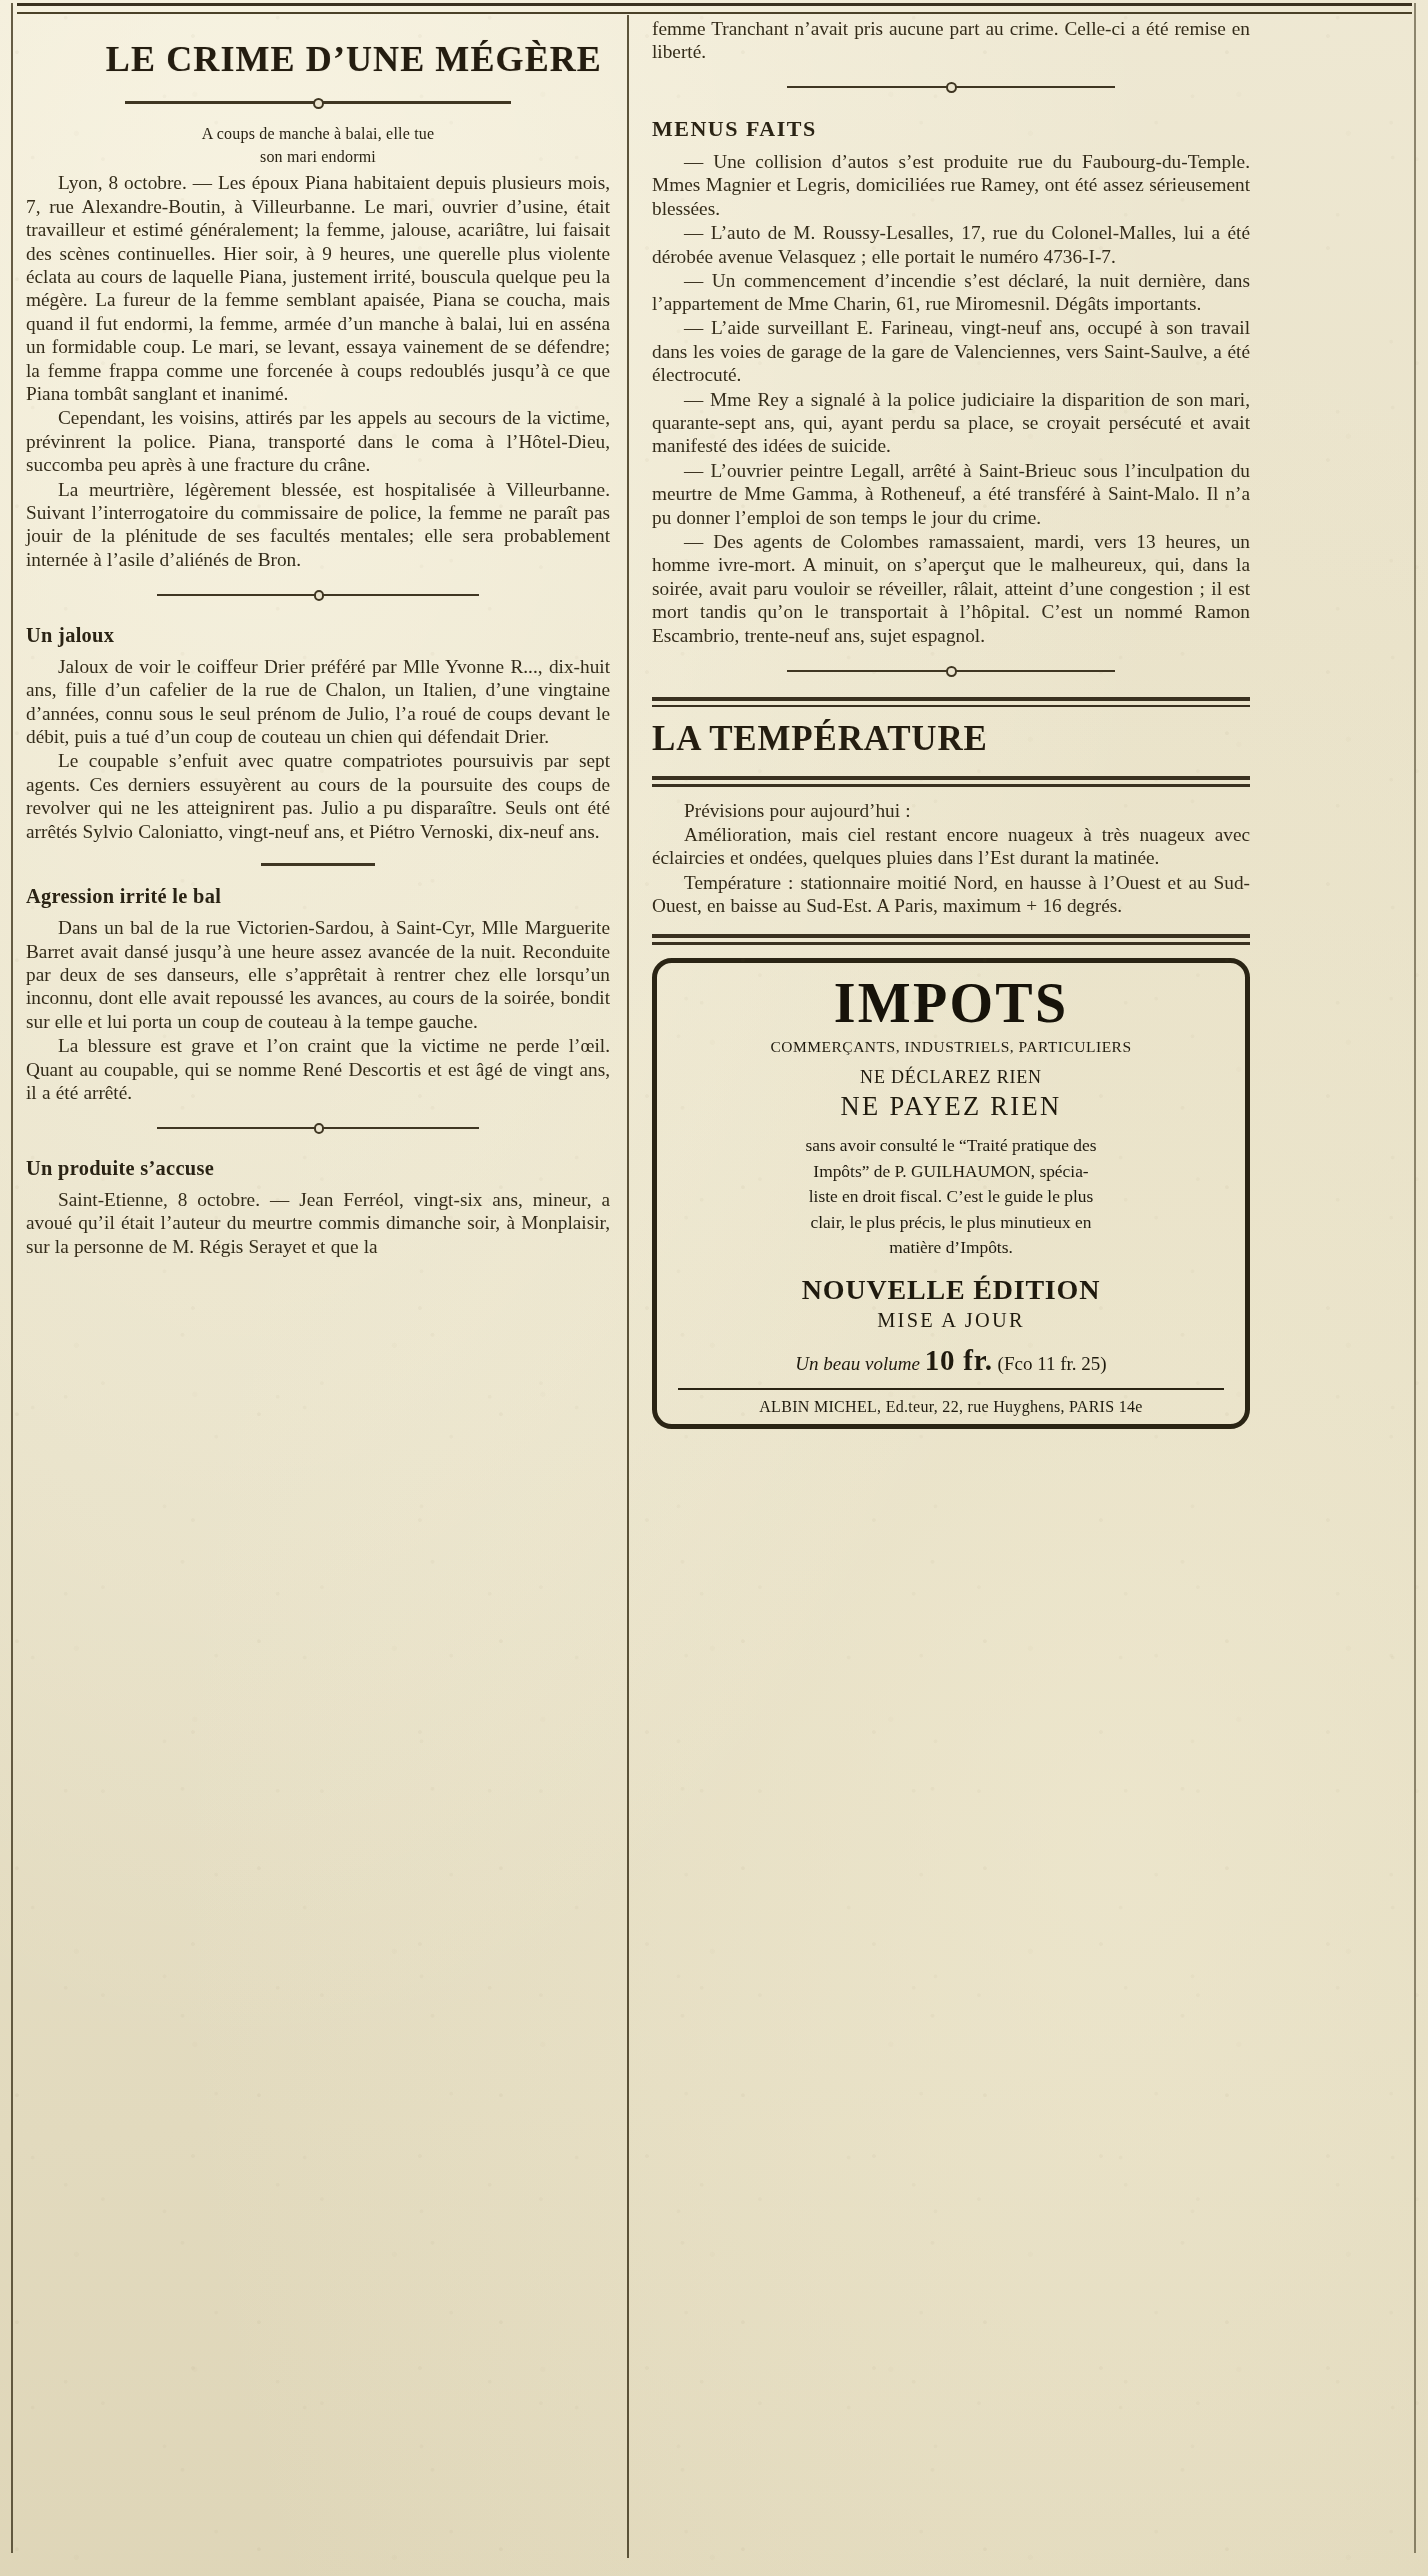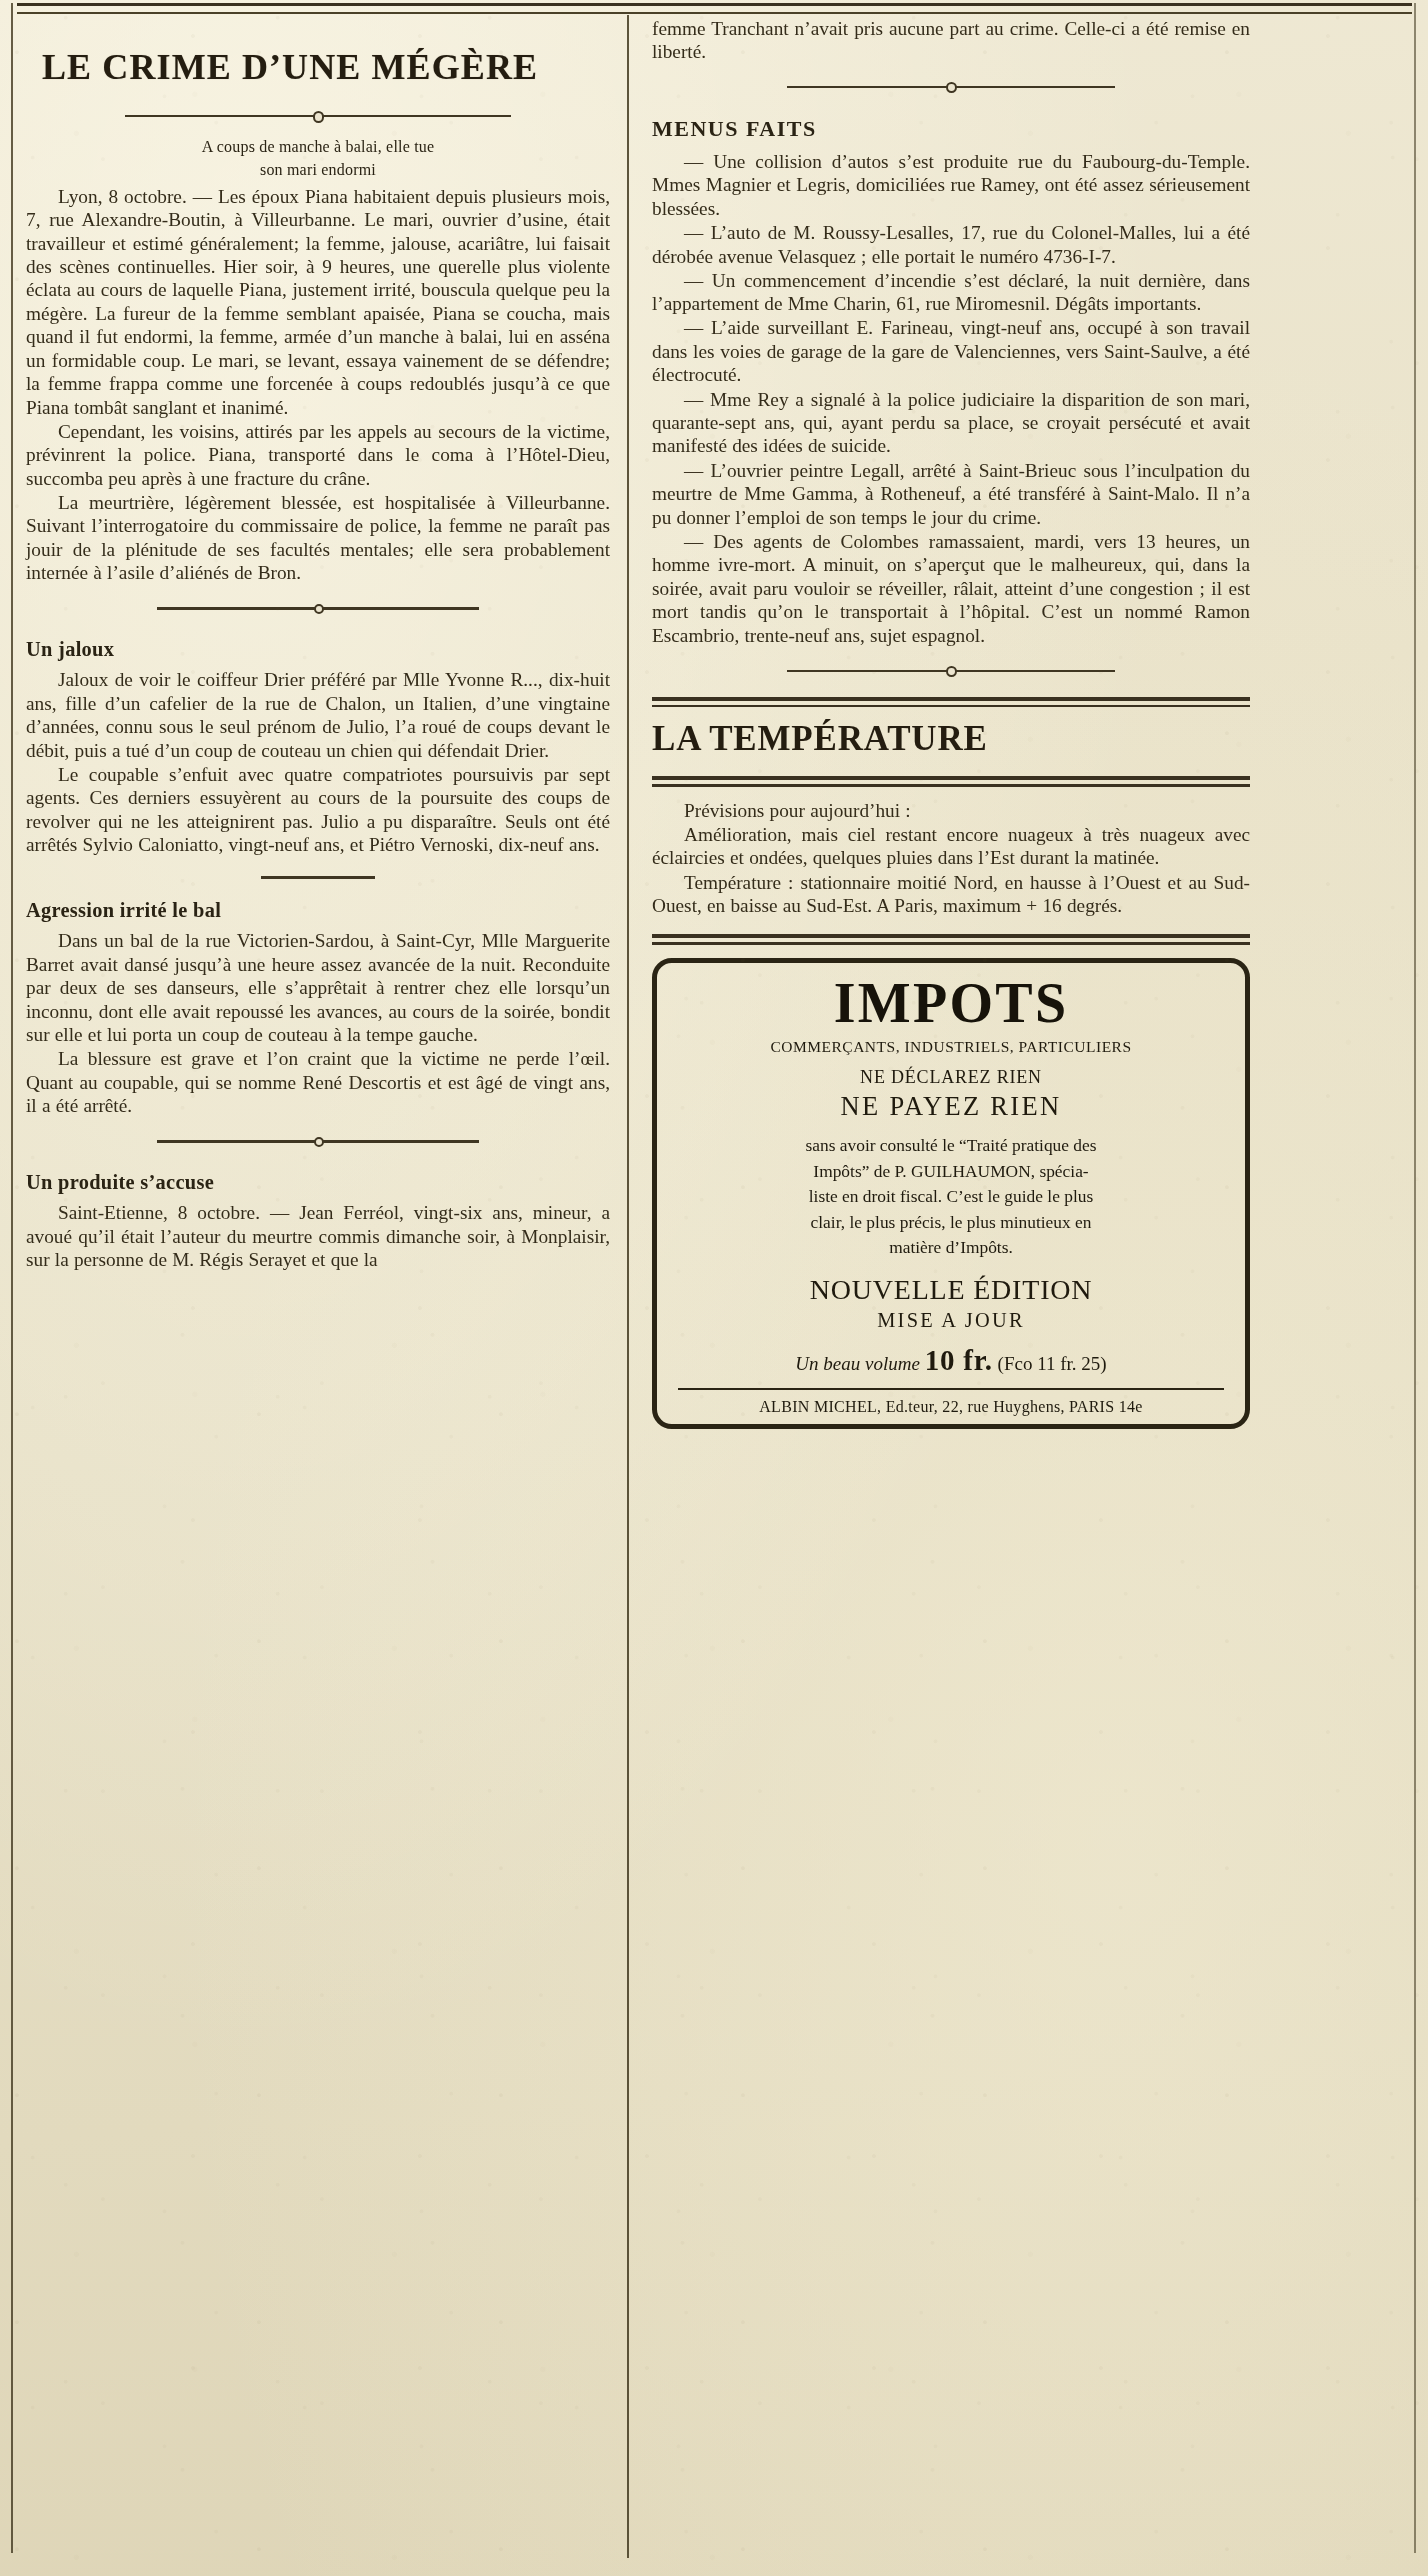--- a/index.html
+++ b/index.html
@@ -48,26 +48,26 @@
 
   
   .coldiv{position:absolute;left:627px;top:15px;width:2.3px;height:2543px;background:#4b4229;opacity:.9;}
 
   .col{position:absolute;top:16.6px;}
   .col-left{left:26px;width:584px;}
   .col-right{left:652px;width:598px;}
 
   
   h1.masthead{
-    margin:16px;
+    margin:8px;
     font-family:"Liberation Serif", serif;
     font-weight:700;
     font-size:36px;
     letter-spacing:1.1px;
-    text-align:left;
+    text-align:right;
     padding-top:13.6px;
     color:#241d10;
     text-shadow:0 0 0.8px rgba(40,32,16,.35);
   }
   .ornament{
     position:relative;
     height:23px;
     margin:10.6px auto 4.5px auto;
     width:66%;
   }
@@ -161,21 +161,21 @@
     color:#17130a;
   }
   .ad-sub1{
     font-size:15.5px;letter-spacing:0.5px;margin:0 0 10.6px 0;font-weight:400;
   }
   .ad-l1{font-size:18px;letter-spacing:0.8px;margin:0 0 3px 0;}
   .ad-l2{font-size:26.5px;letter-spacing:2.3px;margin:0 0 12px 0;}
   .ad-para{
     font-size:17.4px;line-height:1.30;margin:0 0 3px 0;text-align:center;
   }
-  .ad-nouv{font-size:28px;font-weight:400;letter-spacing:0.8px;margin:15px 0 3px 0;}
+  .ad-nouv{font-size:28px;font-weight:700;letter-spacing:0.8px;margin:15px 0 3px 0;}
   .ad-mise{font-size:20.4px;letter-spacing:2.3px;margin:0 0 12px 0;}
   .ad-price{font-size:19px;margin:0 0 1.5px 0;}
   .ad-price .bigprice{font-size:29px;font-weight:700;letter-spacing:0.8px;text-align:right;}
   .ad-price .ital{font-style:italic;}
   .ad-rule{height:2.3px;background:#2a2414;margin:10.6px 6px 7.6px 6px;}
   .ad-foot{font-size:16px;letter-spacing:0.3px;}
 </style>
 </head>
 <body>
 

